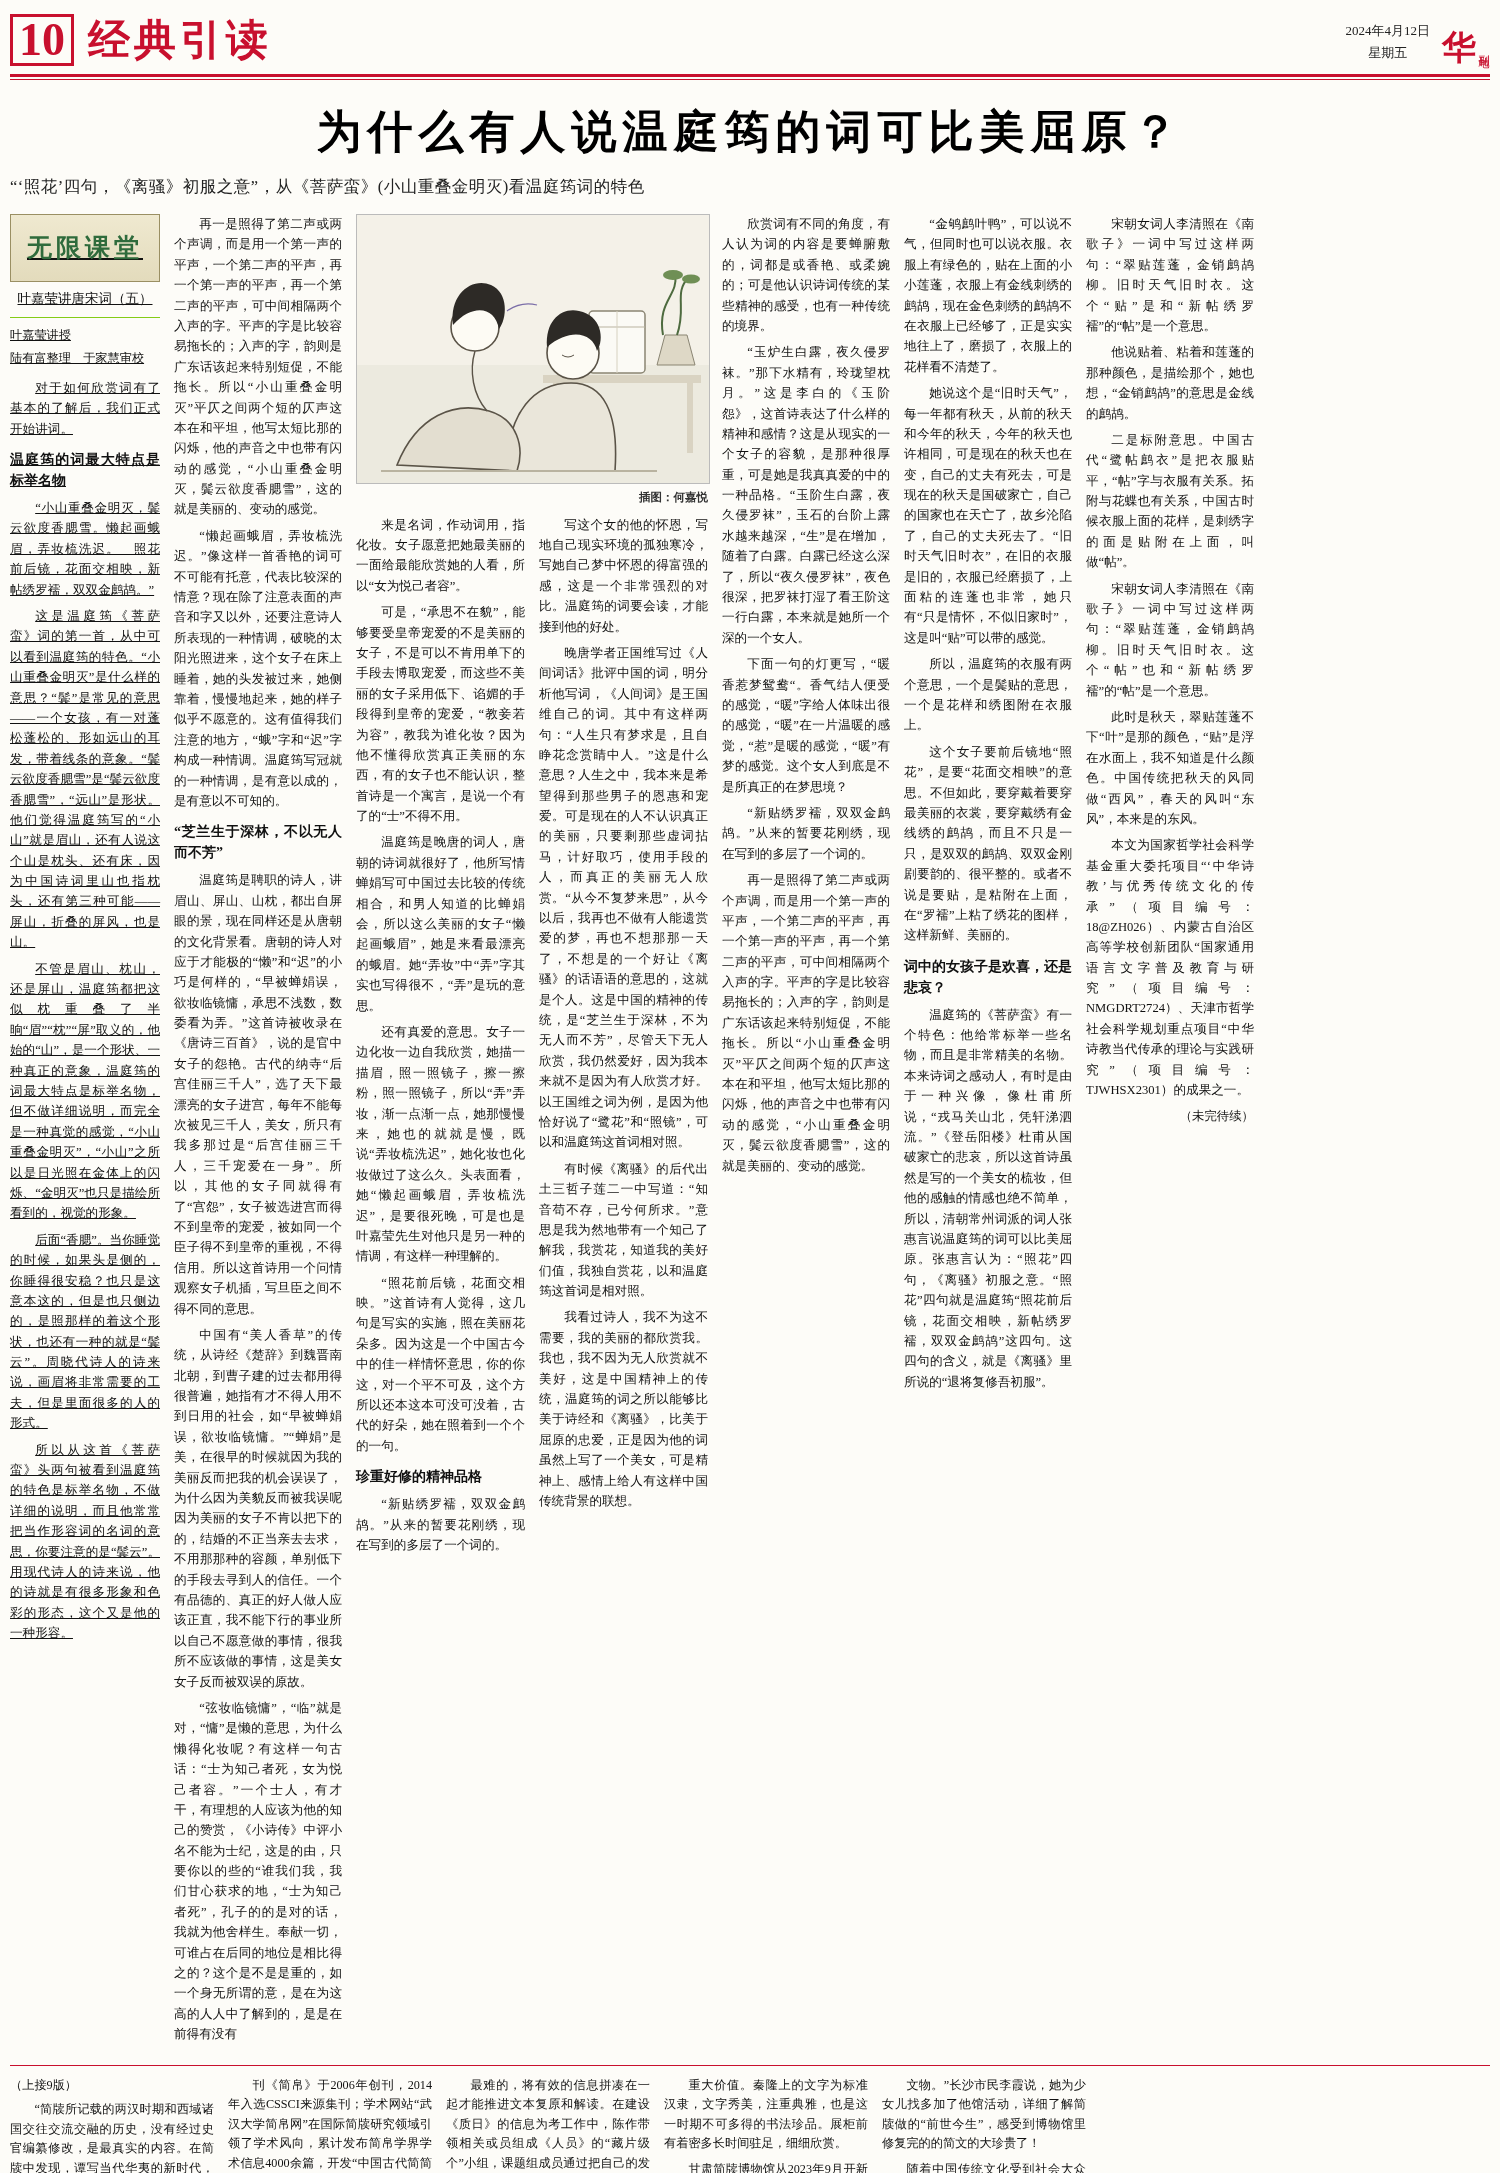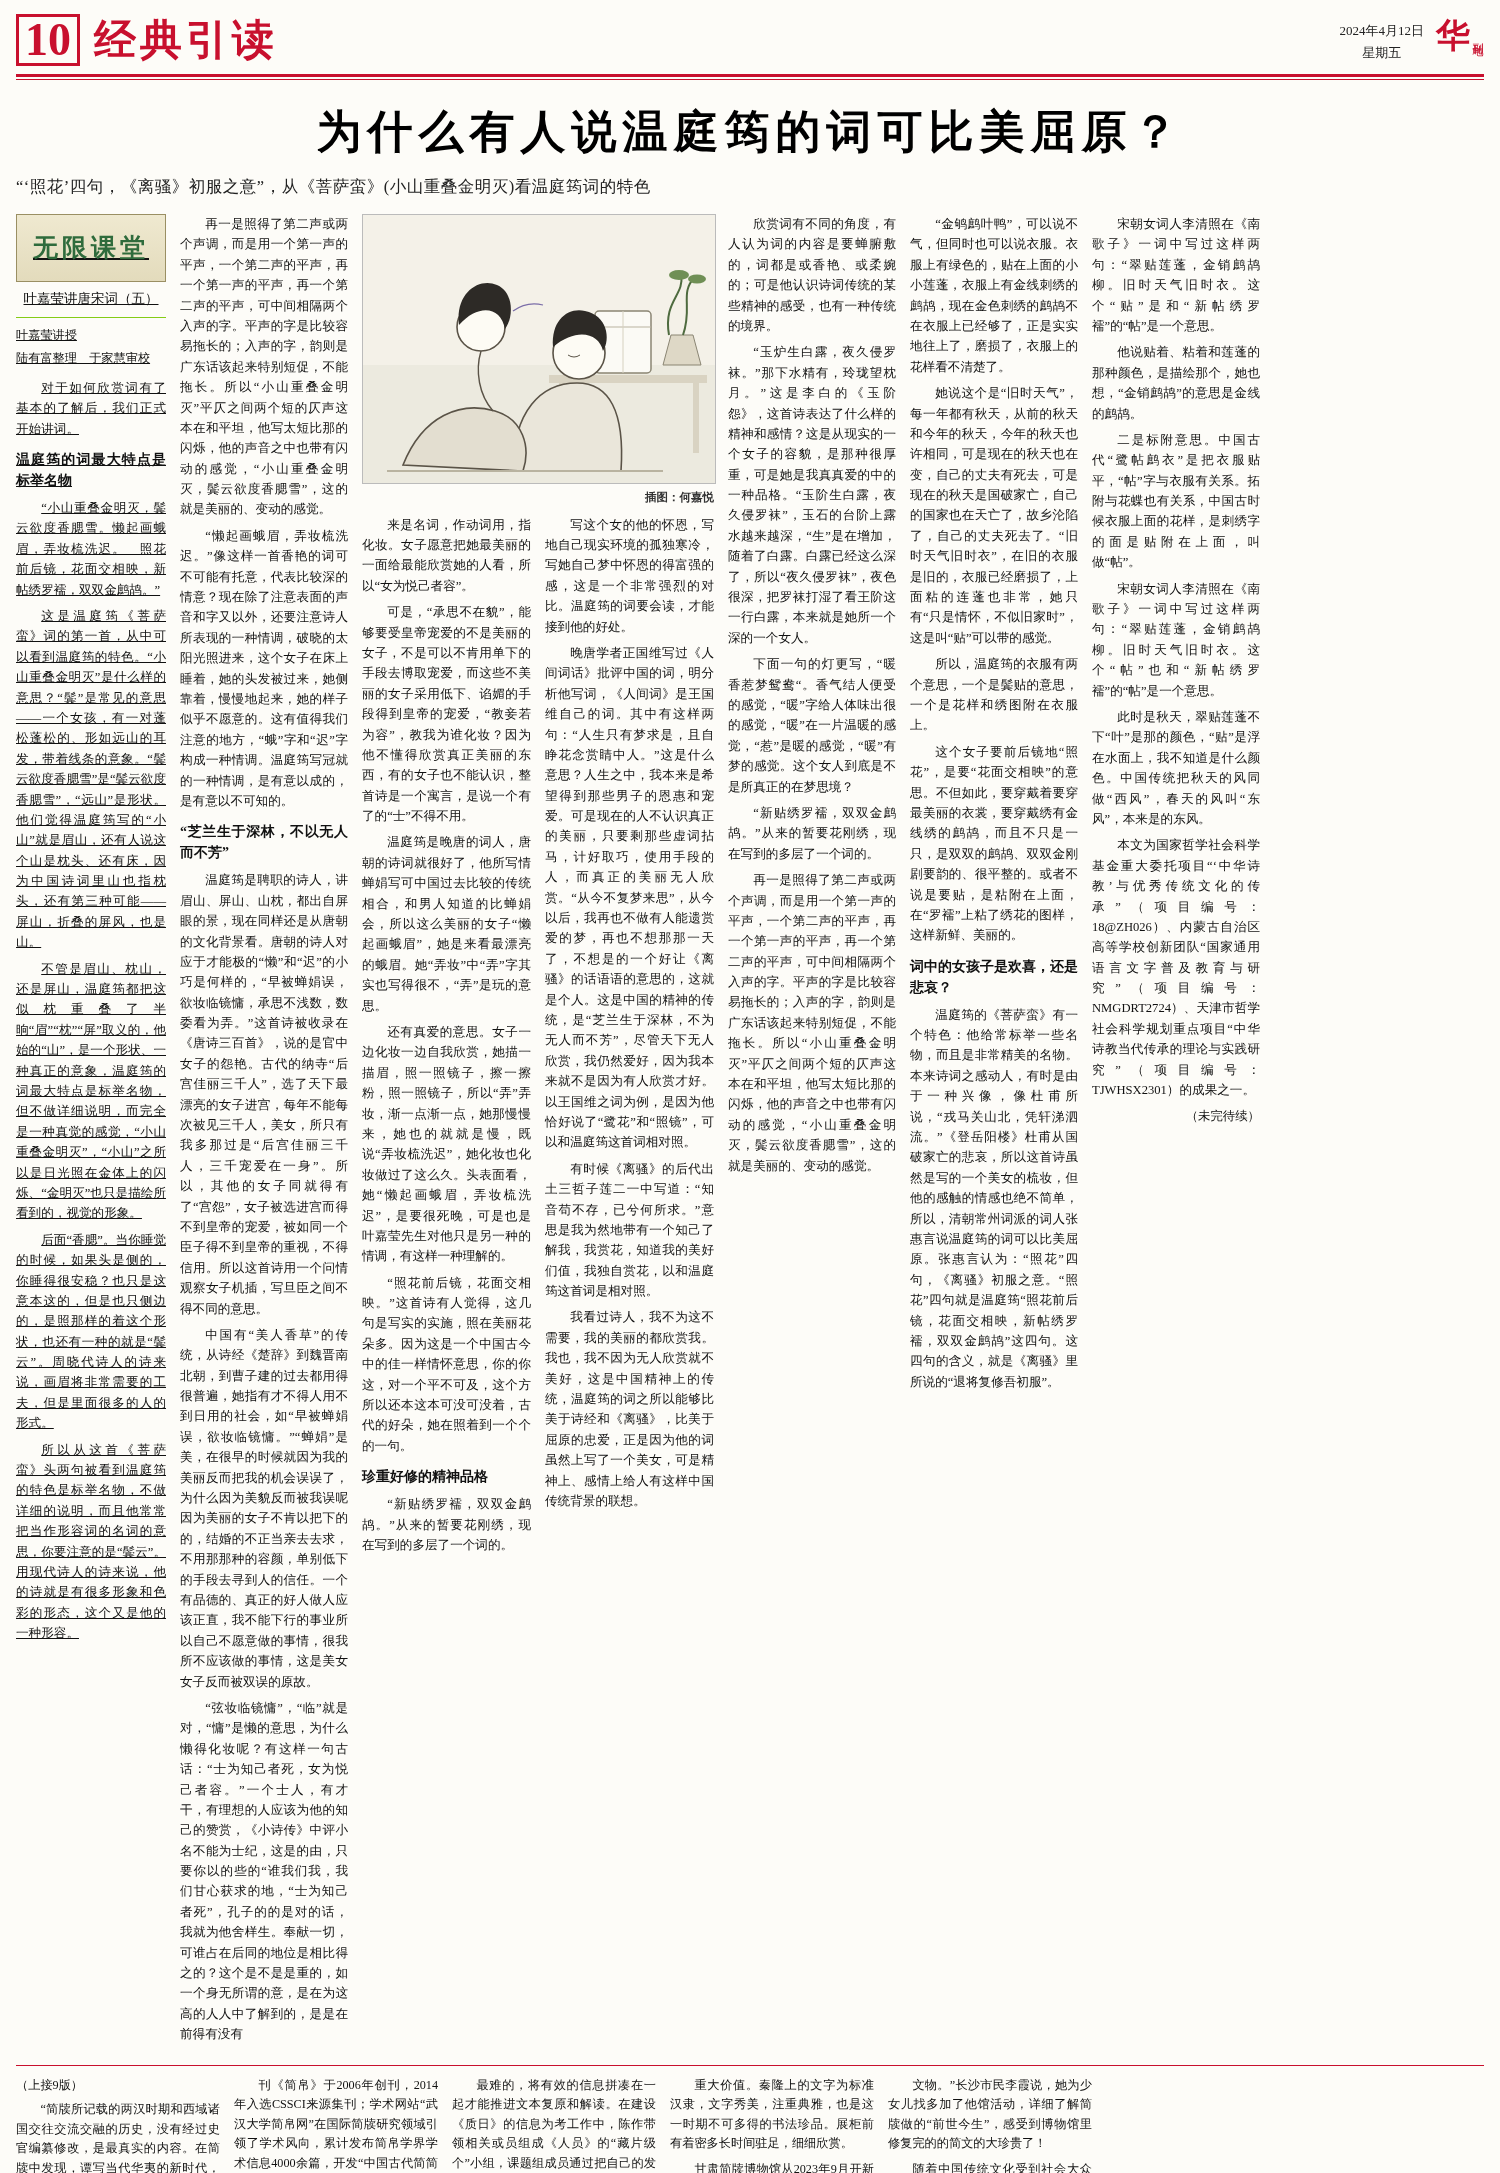--- a/index.html
+++ b/index.html
@@ -1,34 +1,34 @@
 <!DOCTYPE html>
 <html><head>
 <meta charset="utf-8">
 <style>
   html,body{margin:0;padding:0;}
   body{
     width:1500px;height:2173px;background:#fdfcf8;
     font-family:"Liberation Serif","DejaVu Serif",serif;
     color:#111;overflow:hidden;position:relative;
   }
-  .page{position:relative;width:1500px;height:2173px;box-sizing:border-box;padding:0 16px;}
+  .page{position:relative;width:1500px;height:2173px;box-sizing:border-box;padding:0 10px;}
 
   
   .masthead{display:flex;align-items:flex-start;justify-content:space-between;padding-top:14px;height:58px;}
   .mast-left{display:flex;align-items:center;gap:14px;}
   .pagenum{
     font-family:"Liberation Serif",serif;font-size:46px;font-weight:bold;color:#c8102e;
     line-height:1;border:3px solid #c8102e;padding:0 6px;letter-spacing:0;
   }
   .section-title{
     font-size:42px;font-weight:bold;letter-spacing:4px;color:#c8102e;
     font-family:"DejaVu Serif",serif;line-height:1;
   }
-  .mast-right{display:flex;align-items:flex-start;gap:12px;padding-top:4px;}
+  .mast-right{display:flex;align-items:flex-end;gap:12px;padding-top:4px;}
   .dateblock{text-align:center;font-size:13px;line-height:1.7;color:#222;padding-top:2px;}
   .brandbox{display:flex;align-items:center;gap:2px;}
   .brand-big{font-size:34px;font-weight:bold;color:#c8102e;font-family:"DejaVu Serif",serif;line-height:1;}
   .brand-small{font-size:11px;color:#c8102e;line-height:1.1;writing-mode:vertical-rl;letter-spacing:1px;}
   .mast-rule{border-bottom:3px solid #c8102e;margin-top:2px;}
   .mast-rule2{border-bottom:1px solid #c8102e;margin-top:2px;}
 
   
   .headline{
     text-align:center;font-size:45px;font-weight:bold;letter-spacing:6px;

